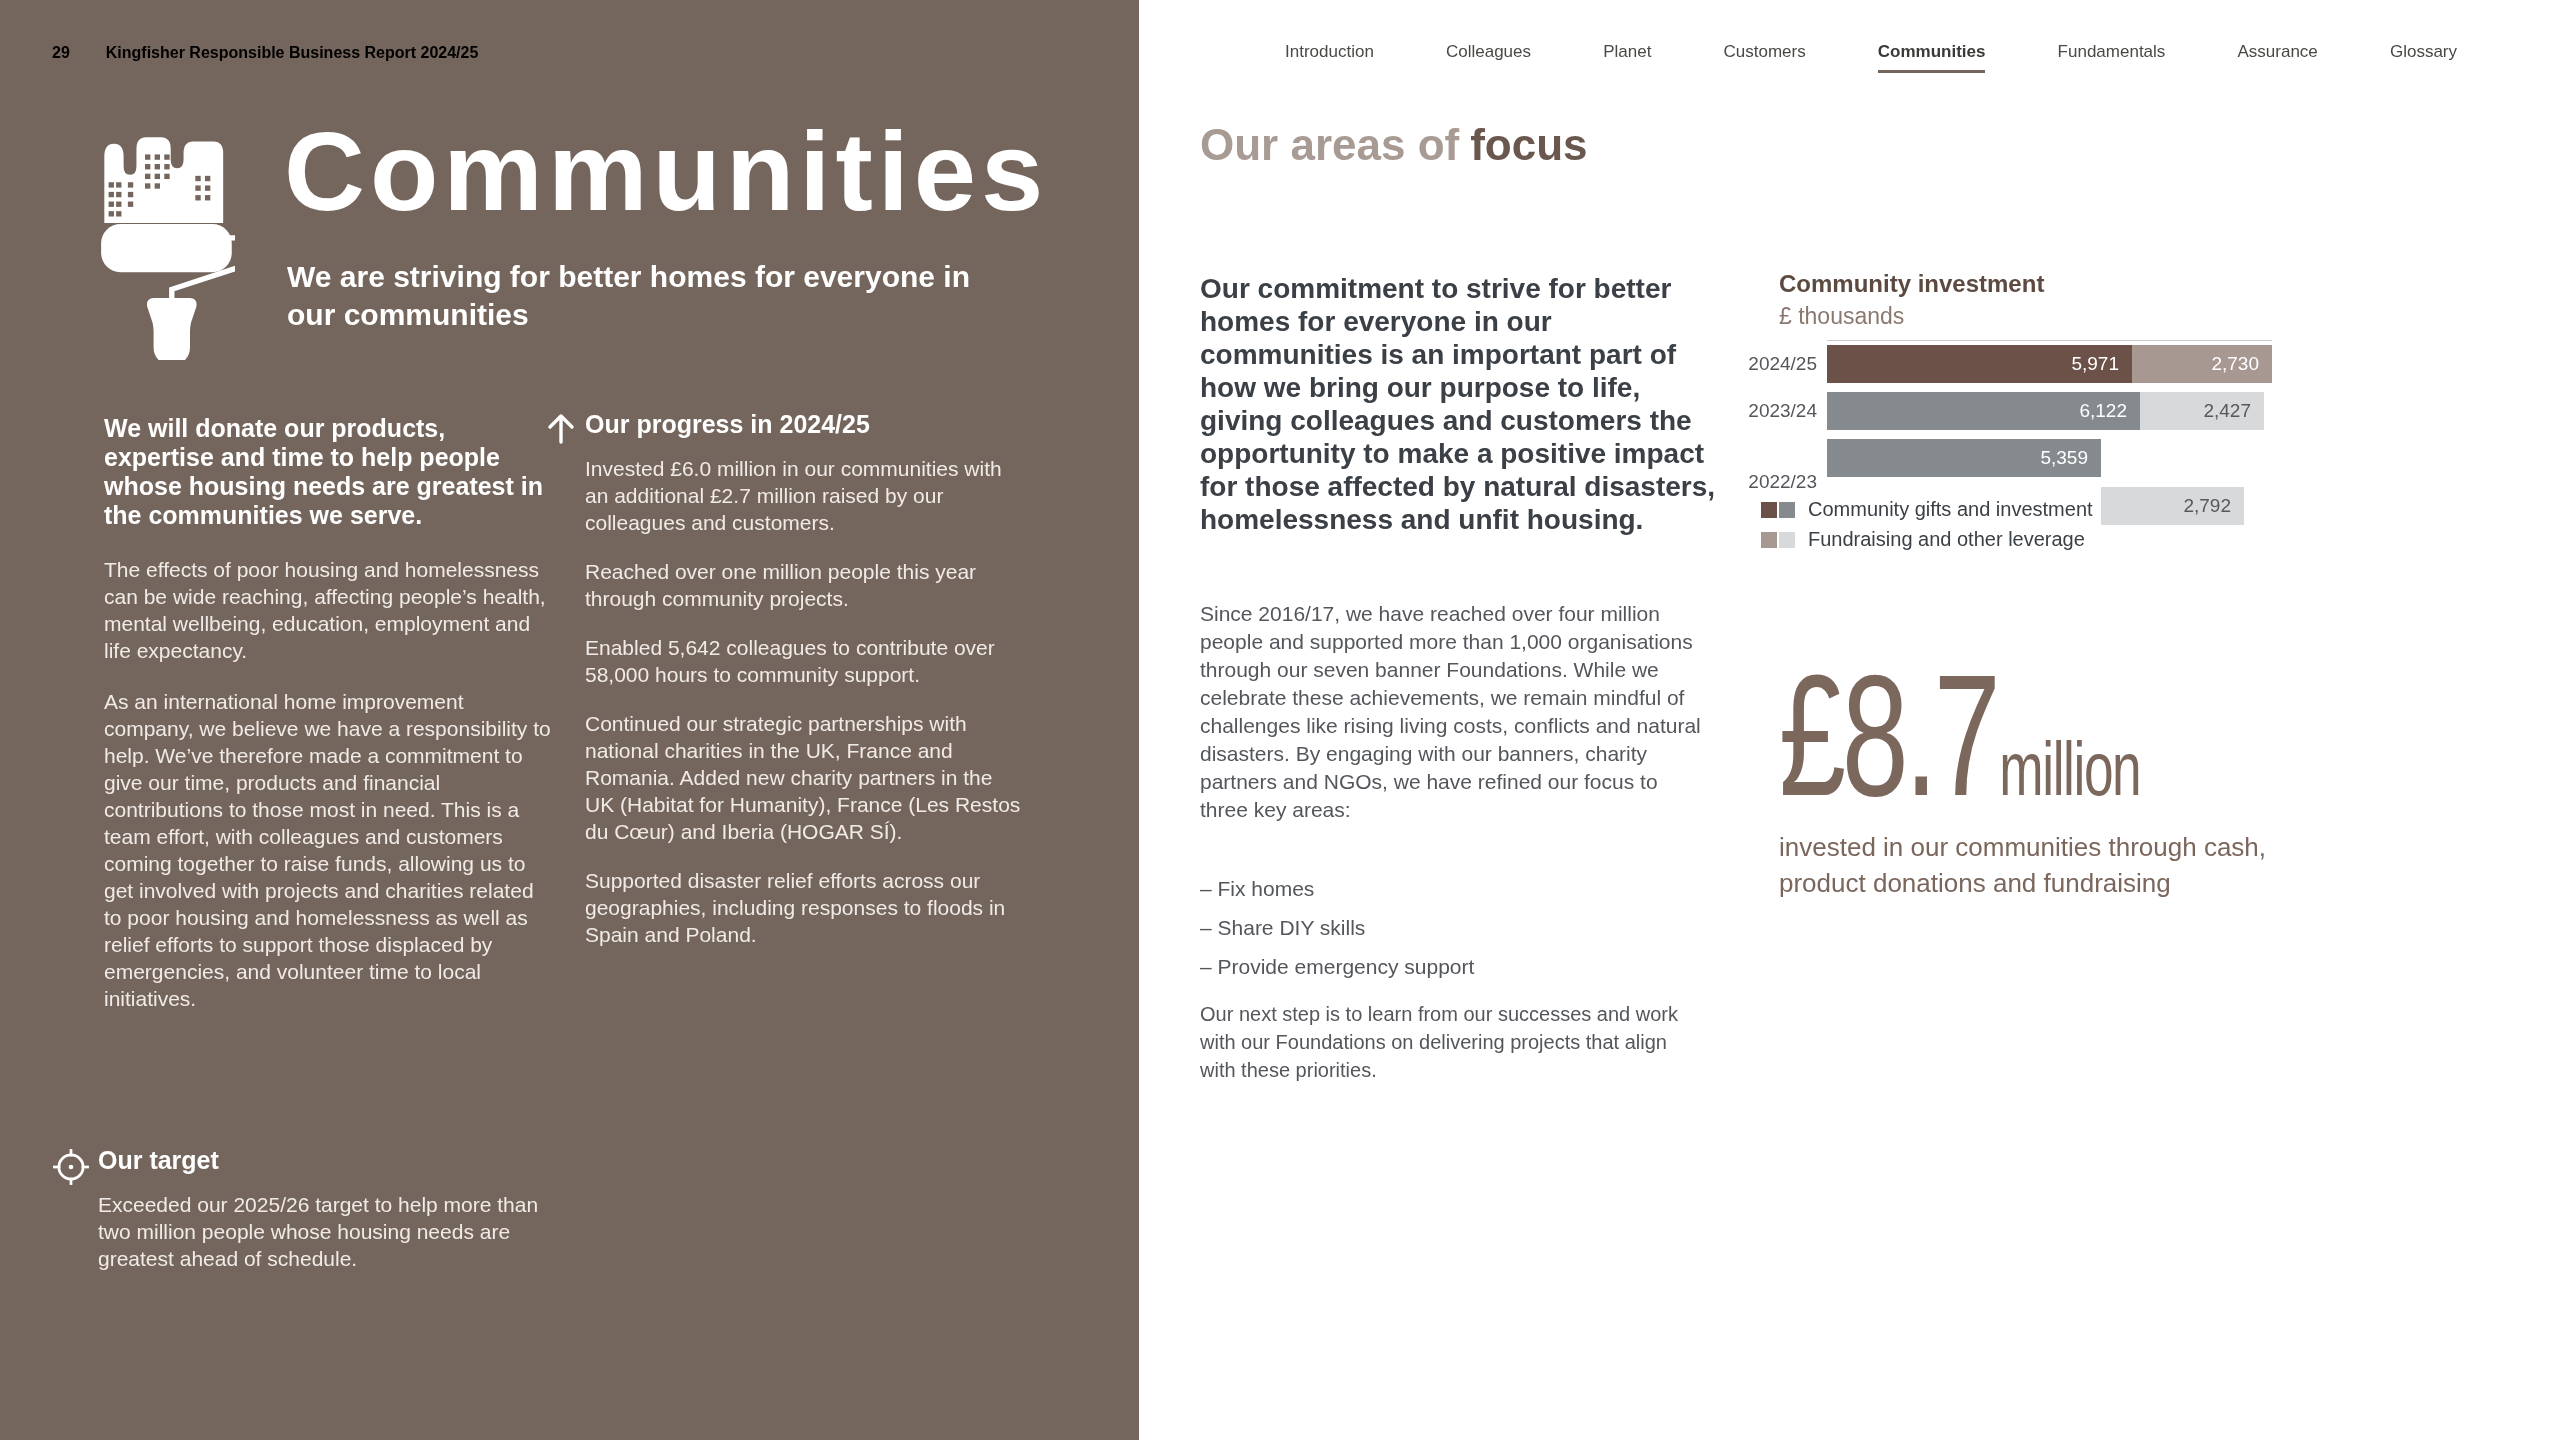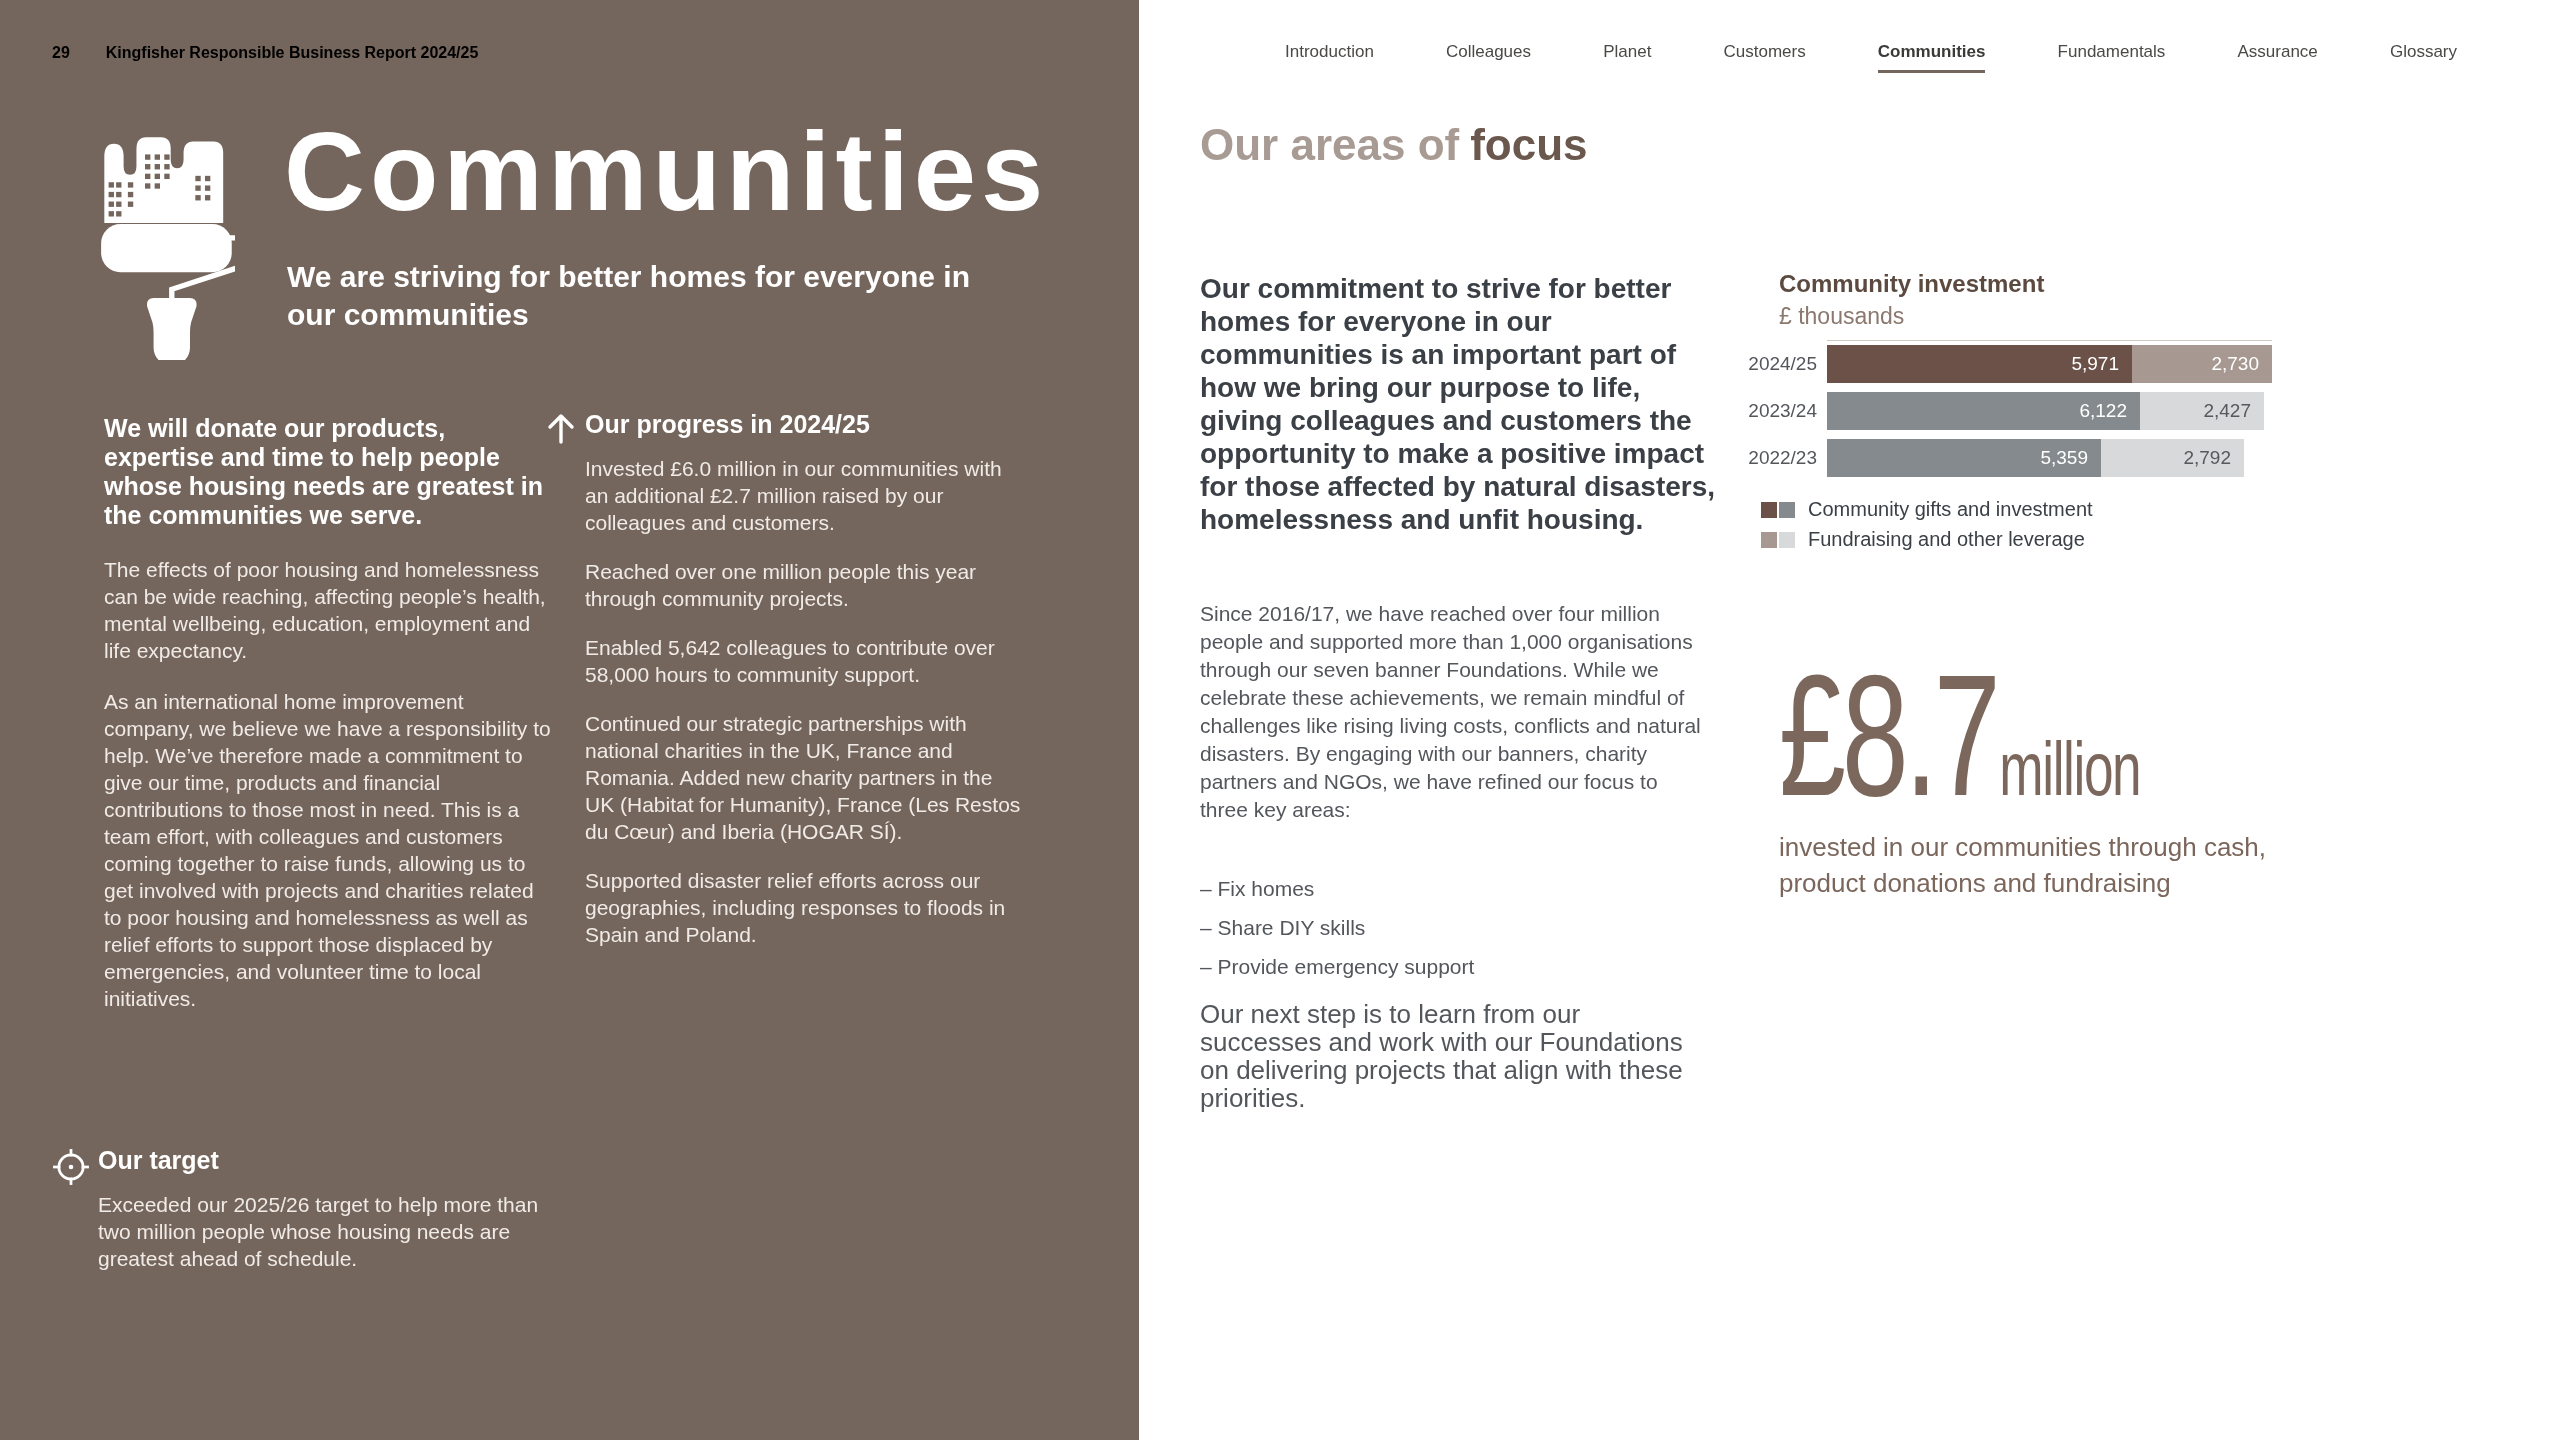--- a/index.html
+++ b/index.html
@@ -32,21 +32,21 @@
   .nav-item.active { font-weight:700; color:#3a3a38; padding-bottom:8px; border-bottom:3px solid #75665d; }
 
   .focus-title { position:absolute; left:1200px; top:120px; font-size:44px; font-weight:700; }
   .focus-title .light { color:#a89b94; margin-right:11px; }
   .focus-title .dark { color:#6a574d; }
 
   .intro { position:absolute; left:1200px; top:272px; width:528px; font-size:28px; font-weight:700; line-height:33px; color:#3b4046; }
   .since { position:absolute; left:1200px; top:600px; width:508px; font-size:21px; line-height:28px; color:#53565b; }
   .bullets { position:absolute; left:1200px; top:875px; font-size:21px; color:#53565b; }
   .bullet { margin-bottom:11px; line-height:28px; }
-  .outro { position:absolute; left:1200px; top:1000px; width:508px; font-size:26px; line-height:28px; color:#53565b; }
+  .outro { position:absolute; left:1200px; top:1000px; width:508px; font-size:20px; line-height:28px; color:#53565b; }
 
   
   .chart-head { position:absolute; left:1779px; top:270px; }
   .chart-title { font-size:24px; font-weight:700; color:#5c4a41; }
   .chart-sub { font-size:23px; color:#8b786e; margin-top:5px; }
   .chart { position:absolute; left:1730px; top:340px; }
   .chart-rule { height:1px; background:#cfc9c4; margin-left:97px; margin-bottom:4px; }
   .crow { display:flex; align-items:center; margin-bottom:9px; }
   .cyear { width:87px; font-size:19px; color:#53565b; text-align:right; padding-right:0; }
   .cbar { display:flex; margin-left:10px; }
@@ -207,21 +207,21 @@
               <span class="segval" style="color: rgb(85, 88, 92);">2,427</span>
             </div>
           </div>
         </div>
         <div class="crow">
           <div class="cyear">2022/23</div>
           <div class="cbar">
             <div class="seg" style="width: 274px; background: rgb(132, 138, 141);">
               <span class="segval" style="color: rgb(255, 255, 255);">5,359</span>
             </div>
-            <div class="seg" style="width: 143px; background: rgb(216, 217, 218);">
+            <div class="seg" style="width: 143px; background: rgb(216, 217, 218); margin-top: 48px;">
               <span class="segval" style="color: rgb(85, 88, 92);">2,792</span>
             </div>
           </div>
         </div>
       </div>
   </div>
   <div class="legend">
       <div class="lrow">
         <span class="swatches">
           <span class="sw" style="background: rgb(107, 81, 72);"></span>

